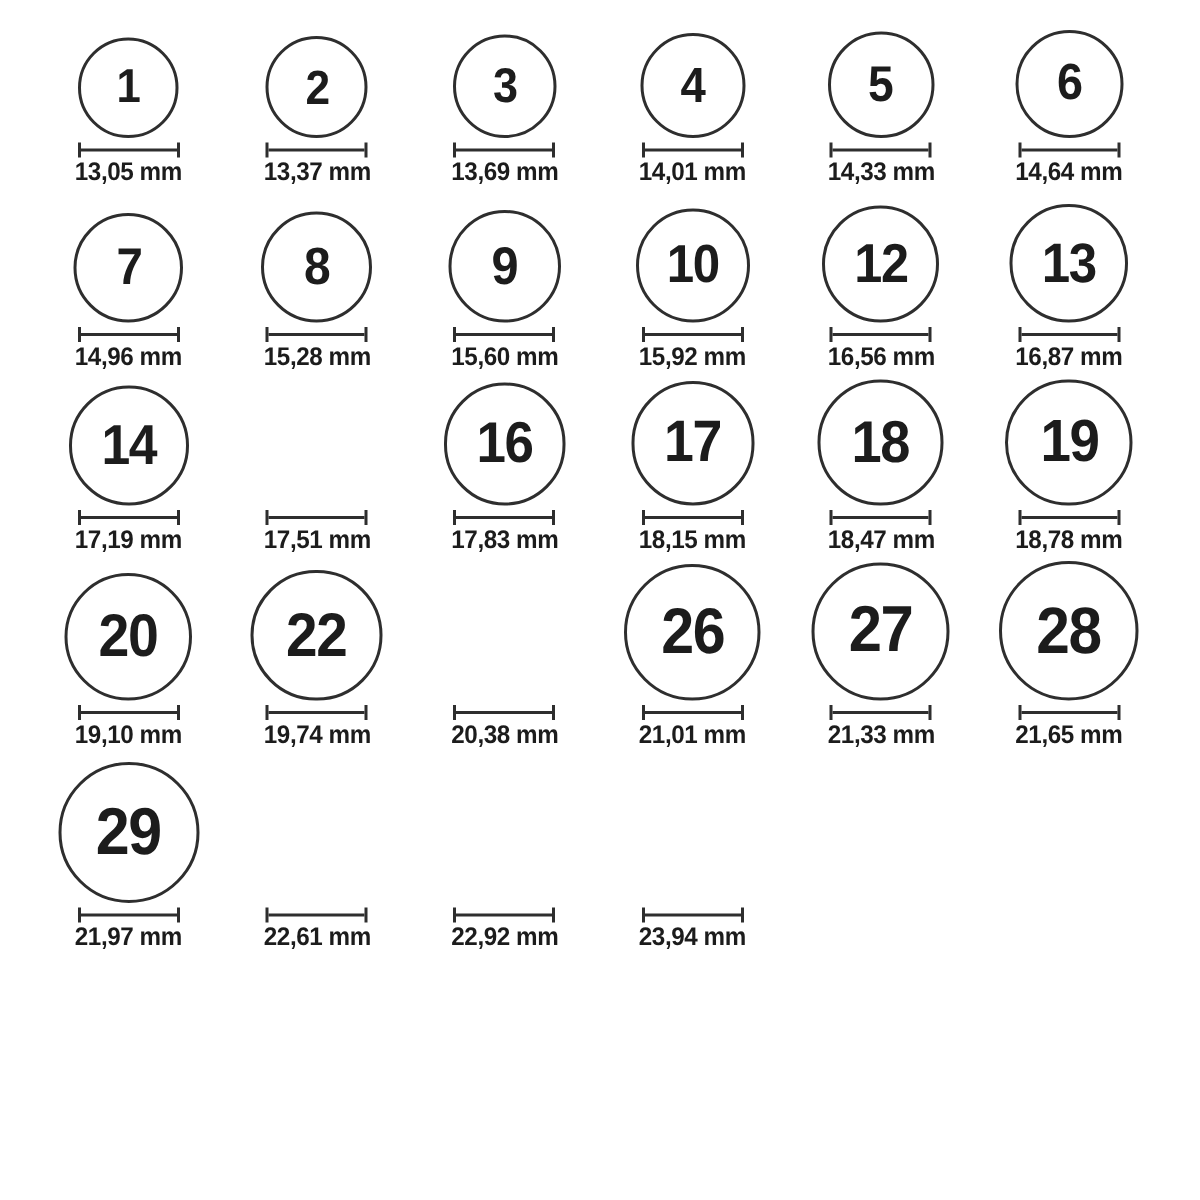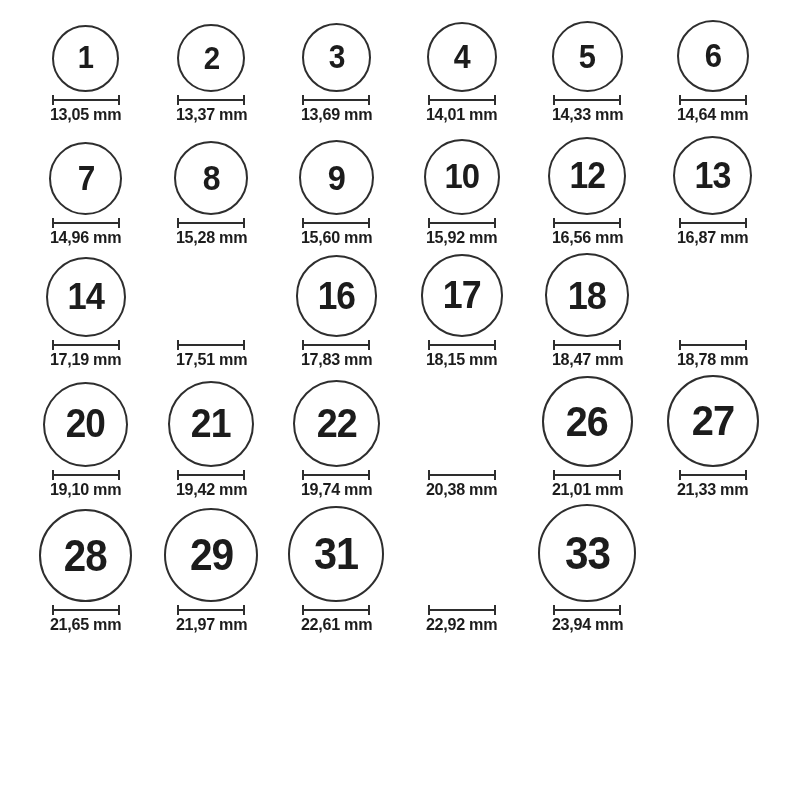--- a/index.html
+++ b/index.html
@@ -175,38 +175,34 @@
       <div class="label">18,15 mm</div>
     </div>
     <div class="cell">
       <div class="circle" style="width:83.6px;height:83.6px">
         <span class="num" style="font-size:39.3px">18</span>
       </div>
       <div class="measure"></div>
       <div class="label">18,47 mm</div>
     </div>
     <div class="cell">
+      <div class="circle" style="width:84.5px;height:84.5px">
+        <span class="num" style="font-size:39.7px">19</span>
+      </div>
       <div class="measure"></div>
       <div class="label">18,78 mm</div>
     </div>
     <div class="cell">
       <div class="circle" style="width:85.5px;height:85.5px">
         <span class="num" style="font-size:40.2px">20</span>
       </div>
       <div class="measure"></div>
       <div class="label">19,10 mm</div>
     </div>
     <div class="cell">
-      <div class="circle" style="width:86.5px;height:86.5px">
-        <span class="num" style="font-size:40.7px">21</span>
-      </div>
-      <div class="measure"></div>
-      <div class="label">19,42 mm</div>
-    </div>
-    <div class="cell">
       <div class="circle" style="width:87.4px;height:87.4px">
         <span class="num" style="font-size:41.1px">22</span>
       </div>
       <div class="measure"></div>
       <div class="label">19,74 mm</div>
     </div>
     <div class="cell">
       <div class="measure"></div>
       <div class="label">20,38 mm</div>
     </div>
@@ -232,30 +228,24 @@
       <div class="label">21,65 mm</div>
     </div>
     <div class="cell">
       <div class="circle" style="width:94.0px;height:94.0px">
         <span class="num" style="font-size:44.2px">29</span>
       </div>
       <div class="measure"></div>
       <div class="label">21,97 mm</div>
     </div>
     <div class="cell">
-      <div class="circle" style="width:96.0px;height:96.0px">
-        <span class="num" style="font-size:45.1px">31</span>
-      </div>
       <div class="measure"></div>
       <div class="label">22,61 mm</div>
     </div>
     <div class="cell">
       <div class="measure"></div>
       <div class="label">22,92 mm</div>
     </div>
     <div class="cell">
-      <div class="circle" style="width:97.8px;height:97.8px">
-        <span class="num" style="font-size:46.0px">33</span>
-      </div>
       <div class="measure"></div>
       <div class="label">23,94 mm</div>
     </div>
   </div>
 
 </body></html>

